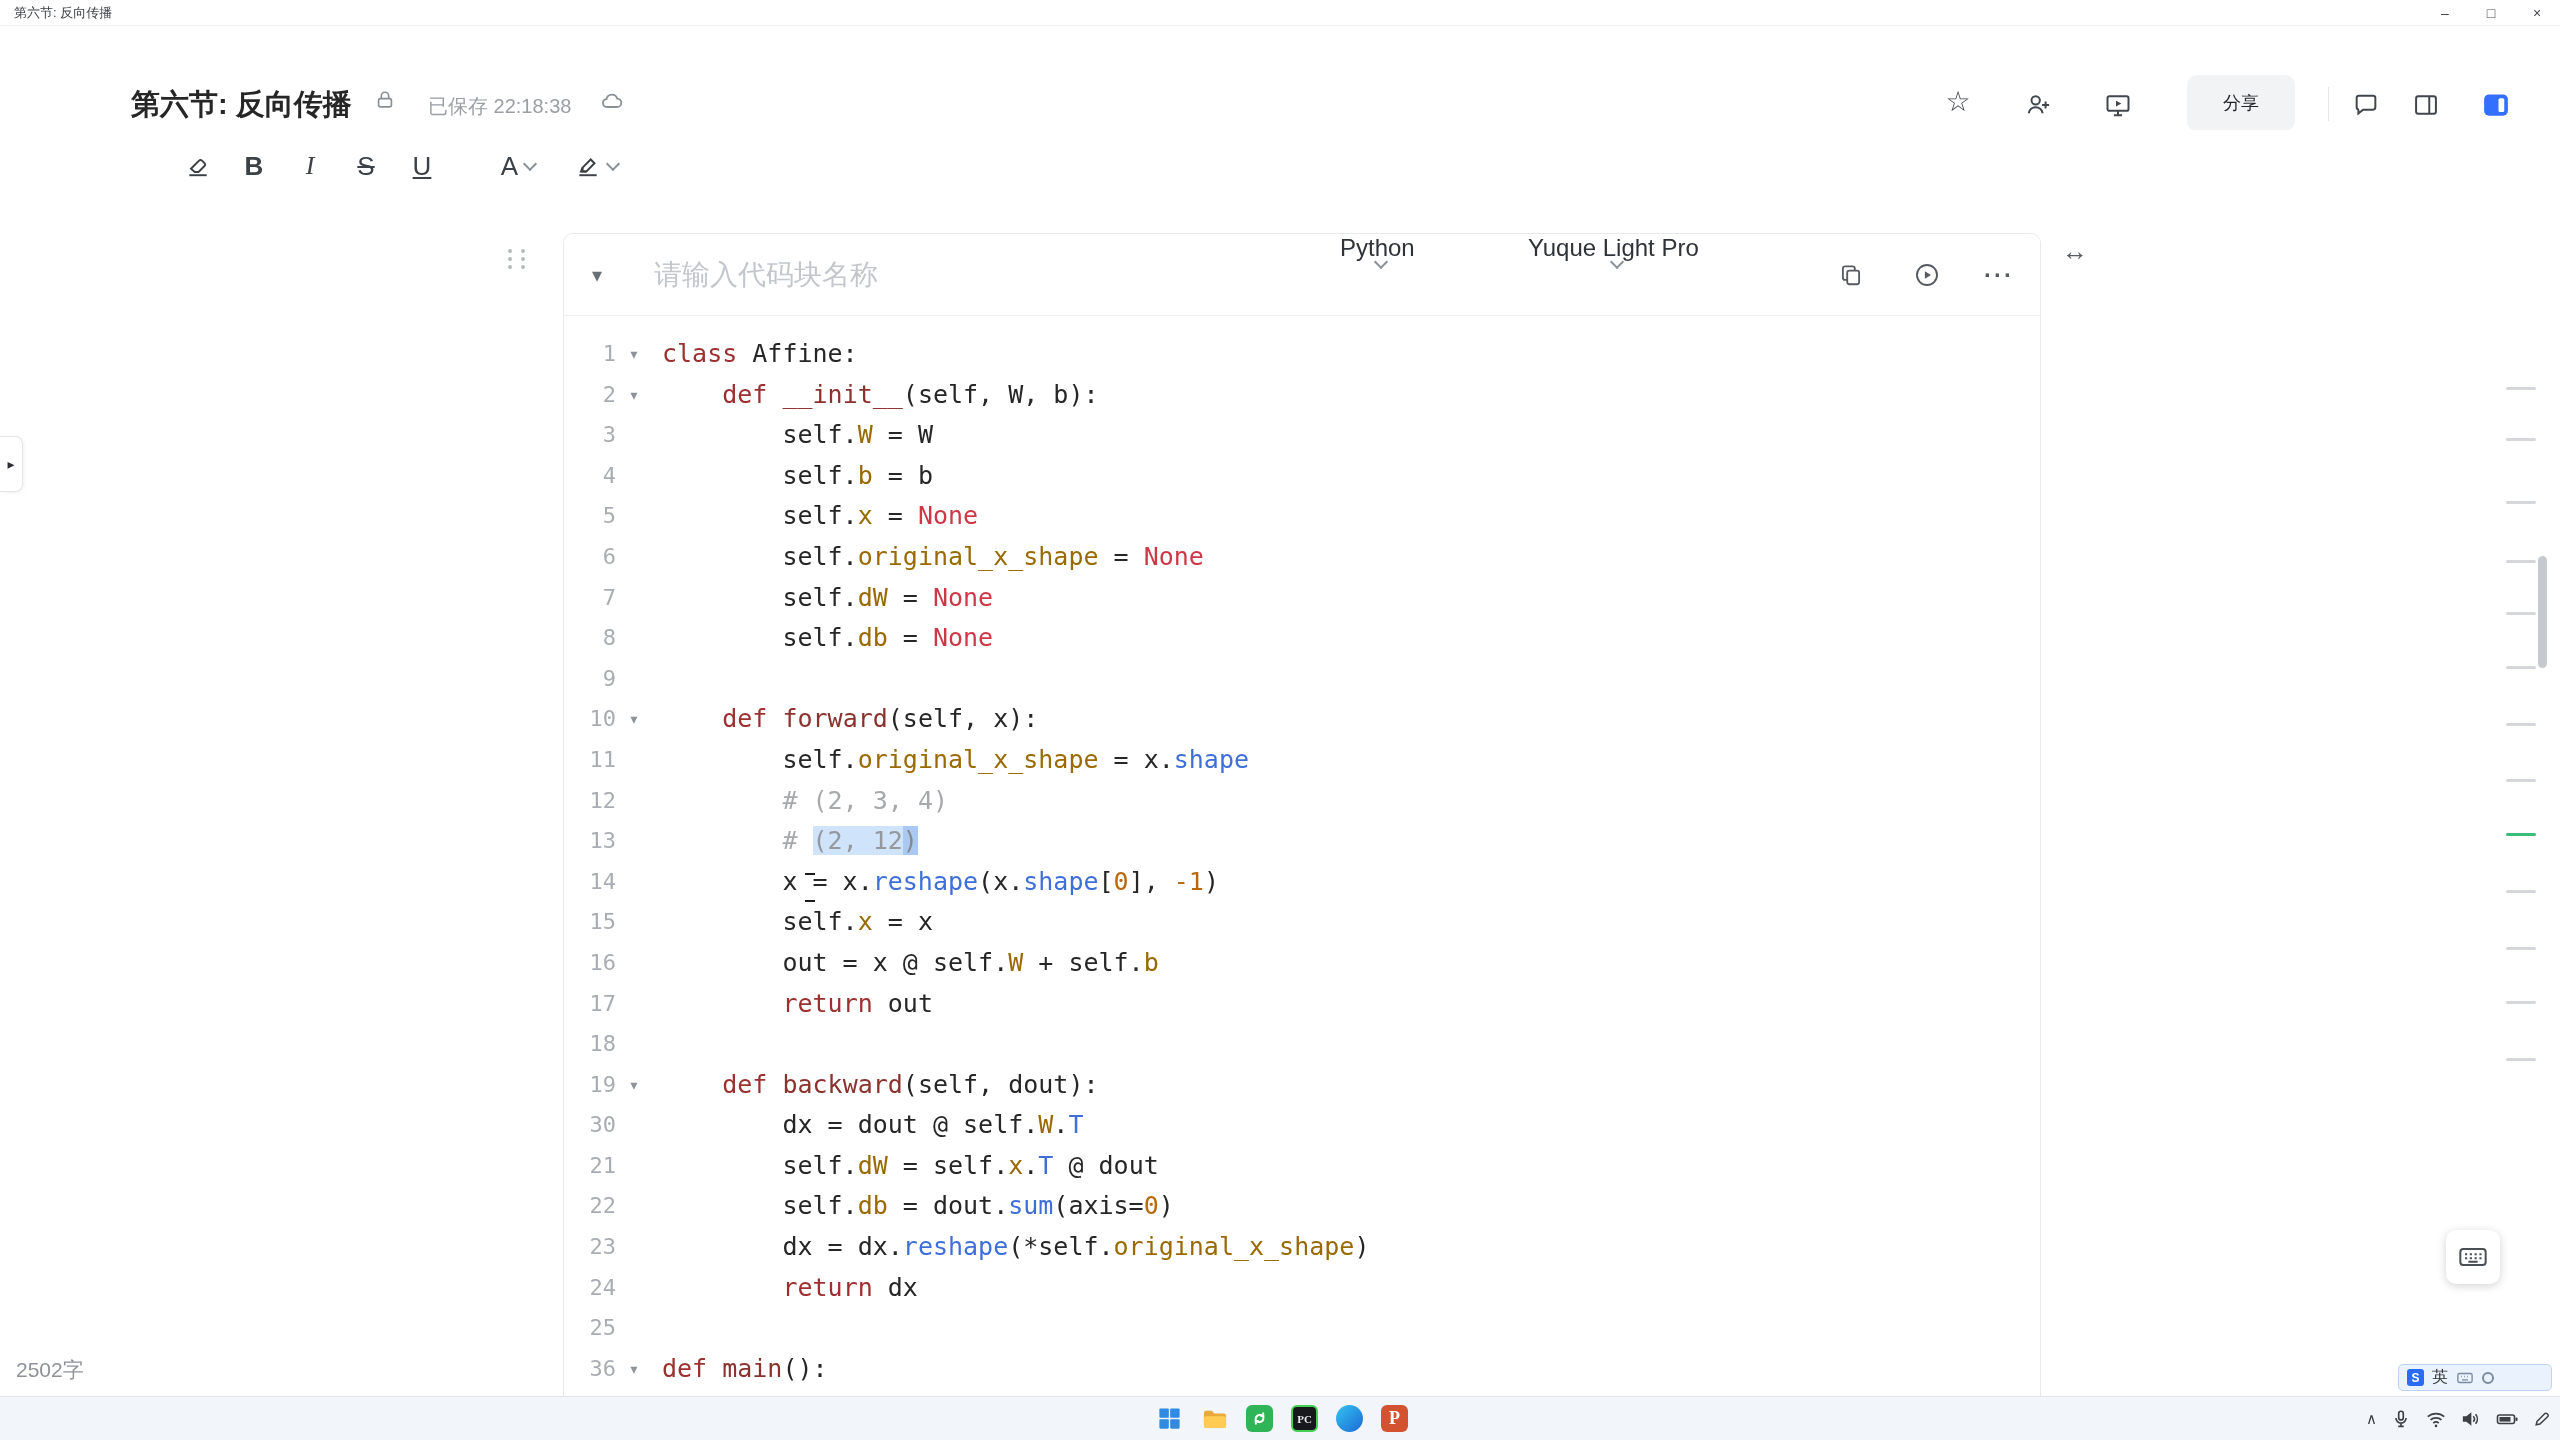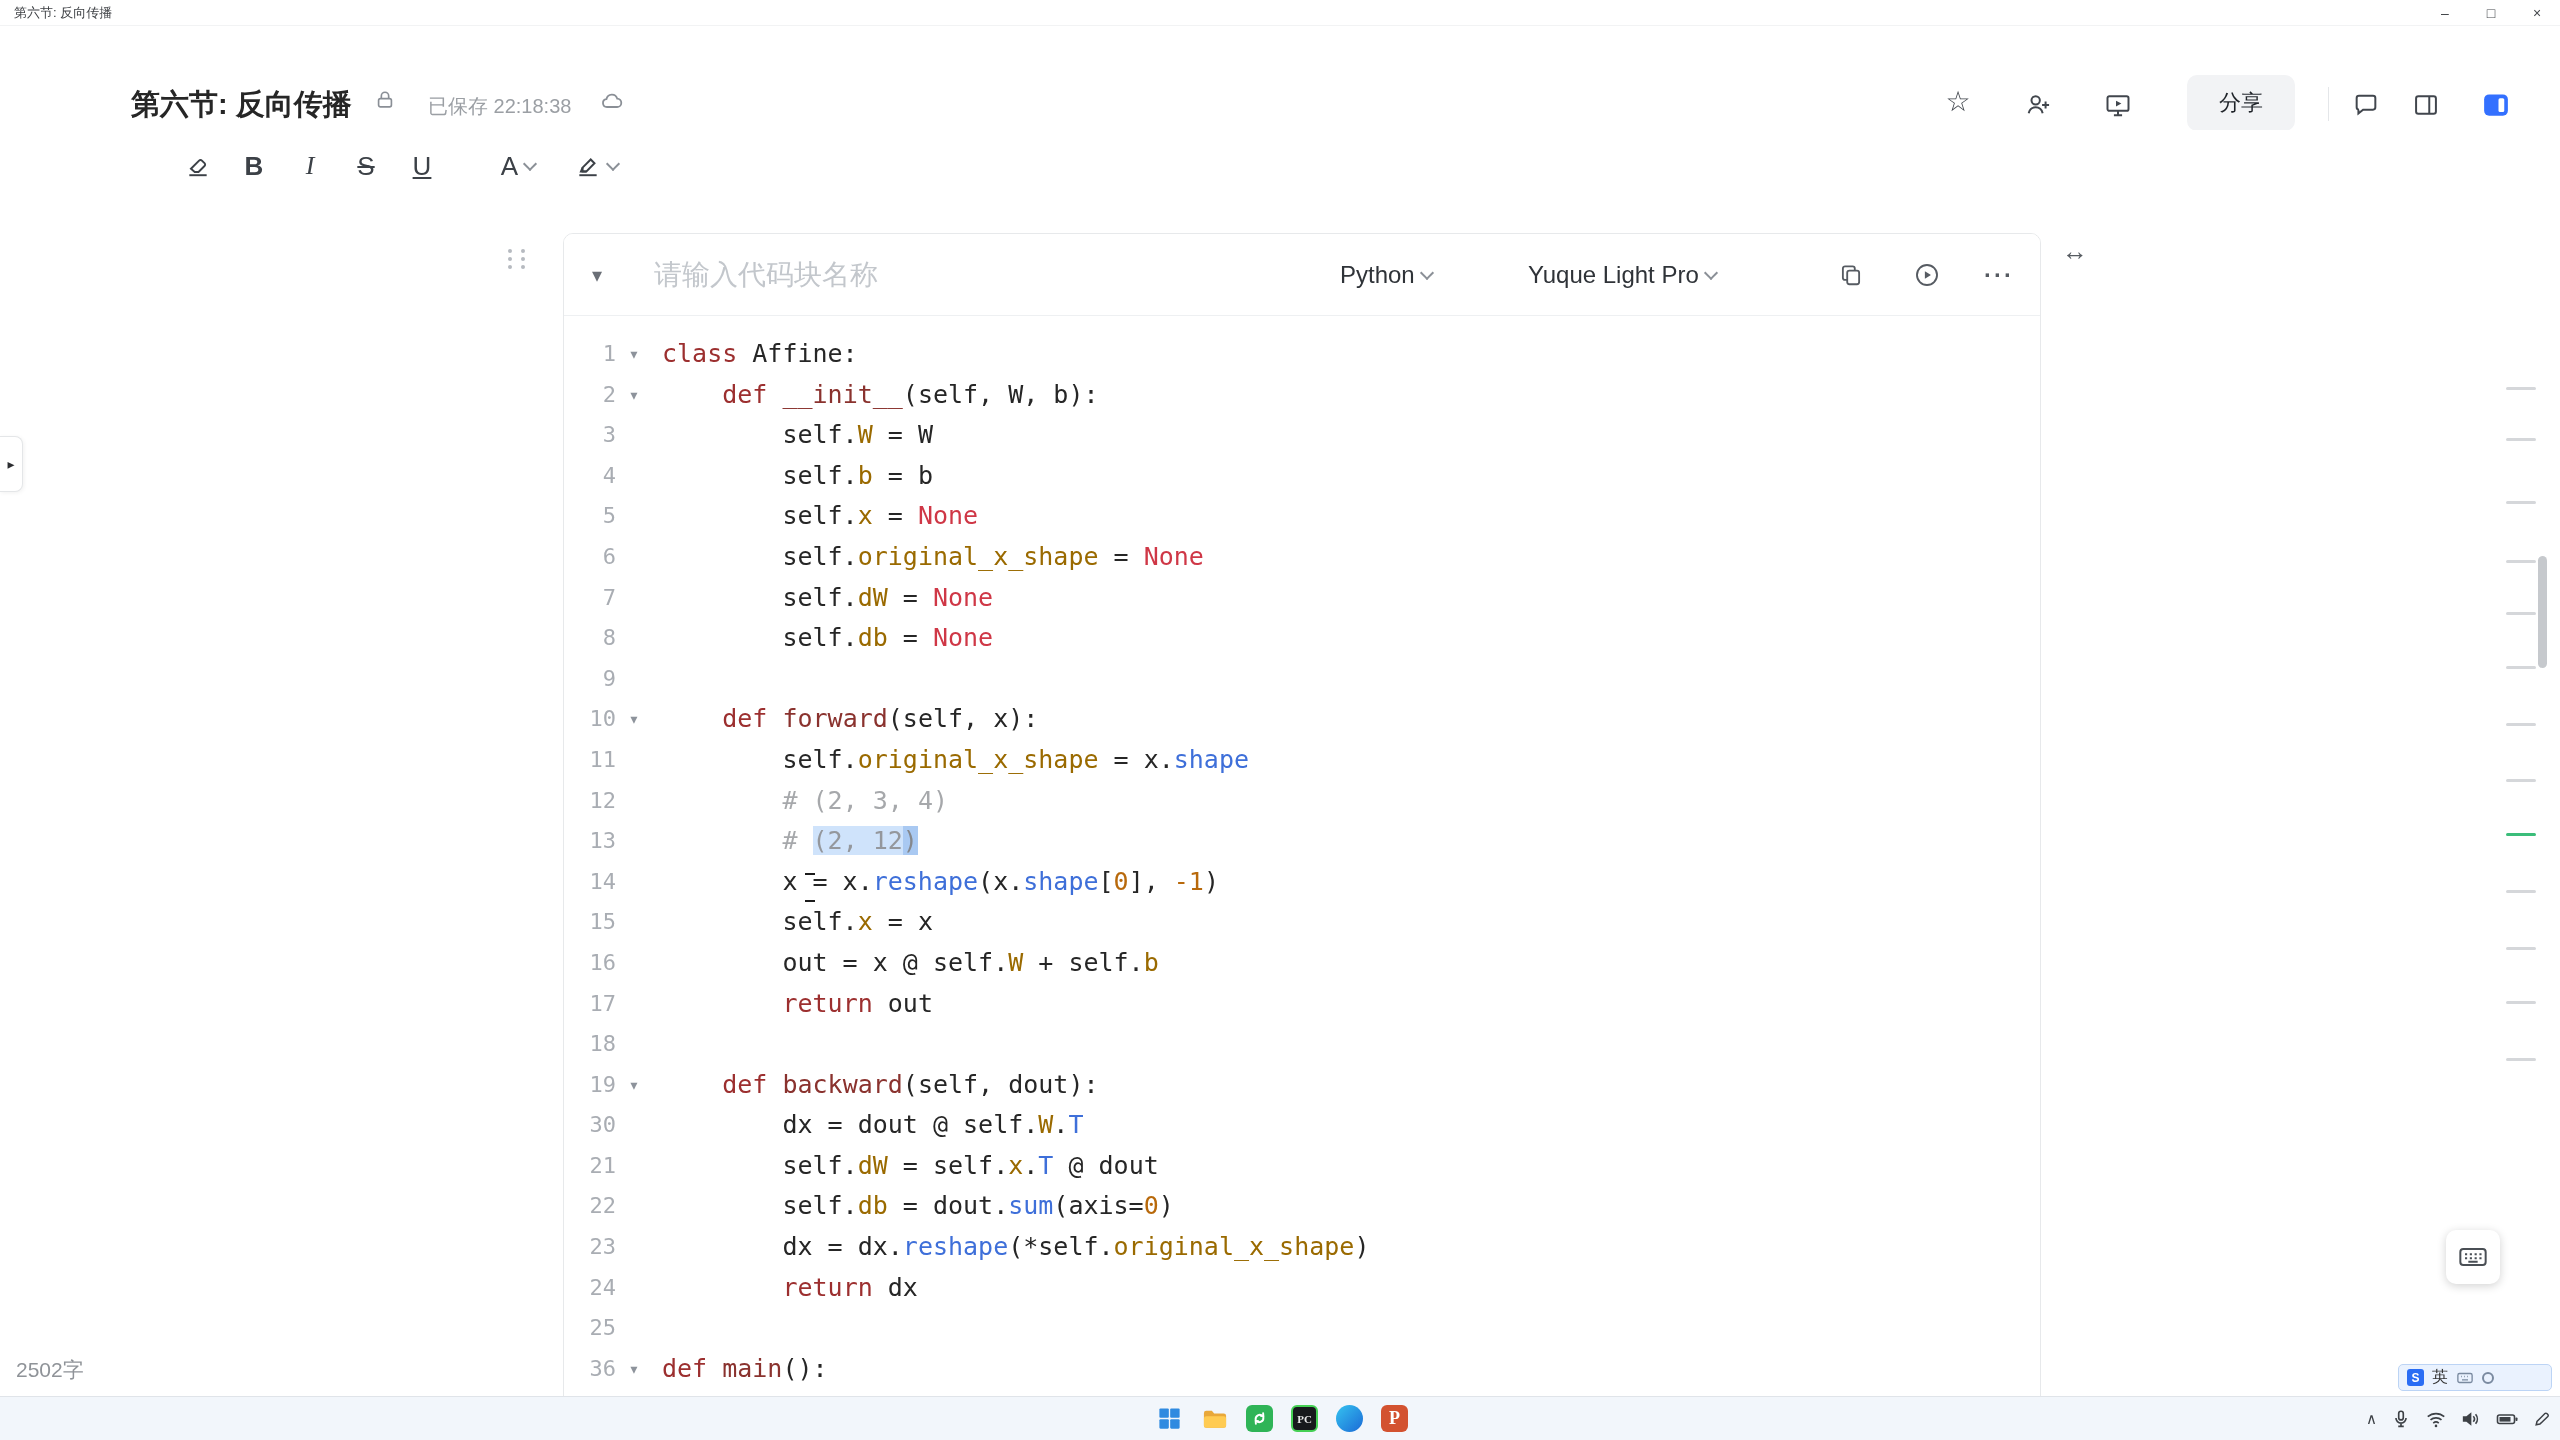--- a/index.html
+++ b/index.html
@@ -17,21 +17,21 @@
 
   
   #doc-header { position:absolute; left:0; top:27px; width:2560px; height:102px; background:#fff; }
   #doc-title { position:absolute; left:131px; top:58px; font-size:29px; font-weight:600; color:#262626; }
   .hdr-icon { position:absolute; top:62px; color:#8a9099; }
   #saved-text { position:absolute; left:428px; top:66px; font-size:20px; color:#9b9fa4; }
   .hdr-right-icon { position:absolute; top:58px; color:#41464d; display:flex; align-items:center; justify-content:center;
     width:40px; height:40px; }
   #star-icon { left:1938px; font-size:28px; top:54px; }
   #share-btn { position:absolute; left:2187px; top:48px; width:108px; height:56px; background:#f2f3f5;
-    border-radius:10px; display:flex; align-items:center; justify-content:center; font-size:22px; color:#1f2329; }
+    border-radius:10px; display:flex; align-items:center; justify-content:center; font-size:18px; color:#1f2329; }
   #hdr-divider { position:absolute; left:2328px; top:60px; width:1px; height:34px; background:#e4e6e9; }
 
   
   #toolbar { position:absolute; left:0; top:130px; width:2560px; height:72px; background:#fff;
     display:flex; align-items:center; }
   .tb-btn { width:56px; height:50px; display:flex; align-items:center; justify-content:center;
     color:#3c4147; font-size:26px; border-radius:8px; }
   .tb-b { font-weight:700; }
   .tb-i { font-style:italic; font-family:"Liberation Serif", serif; }
   .tb-s { text-decoration:line-through; }
@@ -46,21 +46,21 @@
   #expand-icon { position:absolute; left:2062px; top:236px; font-size:26px; color:#565b61; }
 
   #code-block { position:absolute; left:563px; top:233px; width:1478px; height:1200px;
     border:1px solid #e7e9eb; border-radius:10px; background:#fff; overflow:hidden; }
   #cb-header { position:relative; height:82px; border-bottom:1px solid #eef0f2; background:#fff; }
   #cb-fold { position:absolute; left:28px; top:0; height:82px; display:flex; align-items:center;
     font-size:20px; color:#6a6f76; }
   #cb-name { position:absolute; left:90px; top:0; height:82px; display:flex; align-items:center;
     font-size:28px; color:#c3c7cc; }
   .cb-dd { position:absolute; top:0; height:82px; display:flex; align-items:center;
-    font-size:24px; color:#2f3338; font-weight:500; }
+    font-size:24px; color:#2f3338; font-weight:500;flex-direction:column; }
   #cb-lang { left:776px; }
   #cb-theme { left:964px; }
   .cb-tool { position:absolute; top:26px; width:30px; height:30px; color:#565b62;
     display:flex; align-items:center; justify-content:center; }
   #cb-copy { left:1272px; }
   #cb-run  { left:1348px; }
   #cb-more { left:1420px; font-size:24px; font-weight:700; letter-spacing:2px; }
 
   #code-area { padding-top:18px; }
   .code-line { display:flex; height:40.6px; line-height:40.6px;

